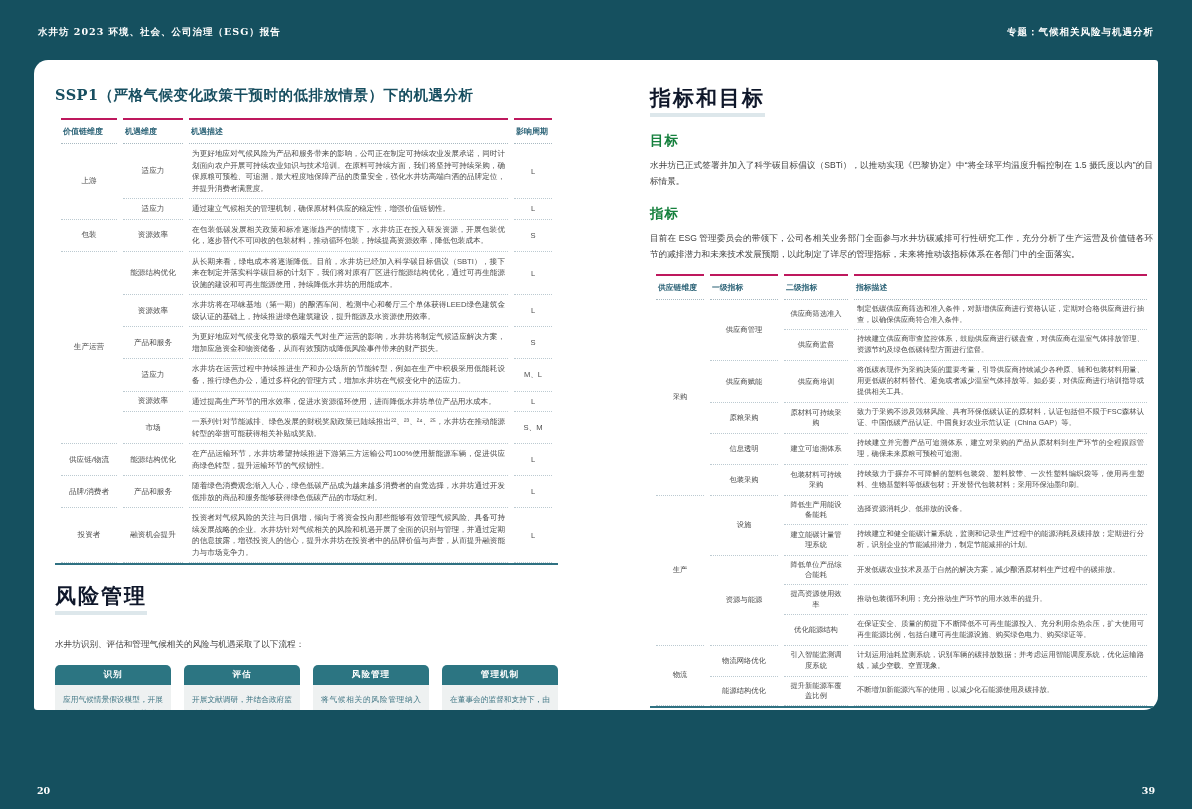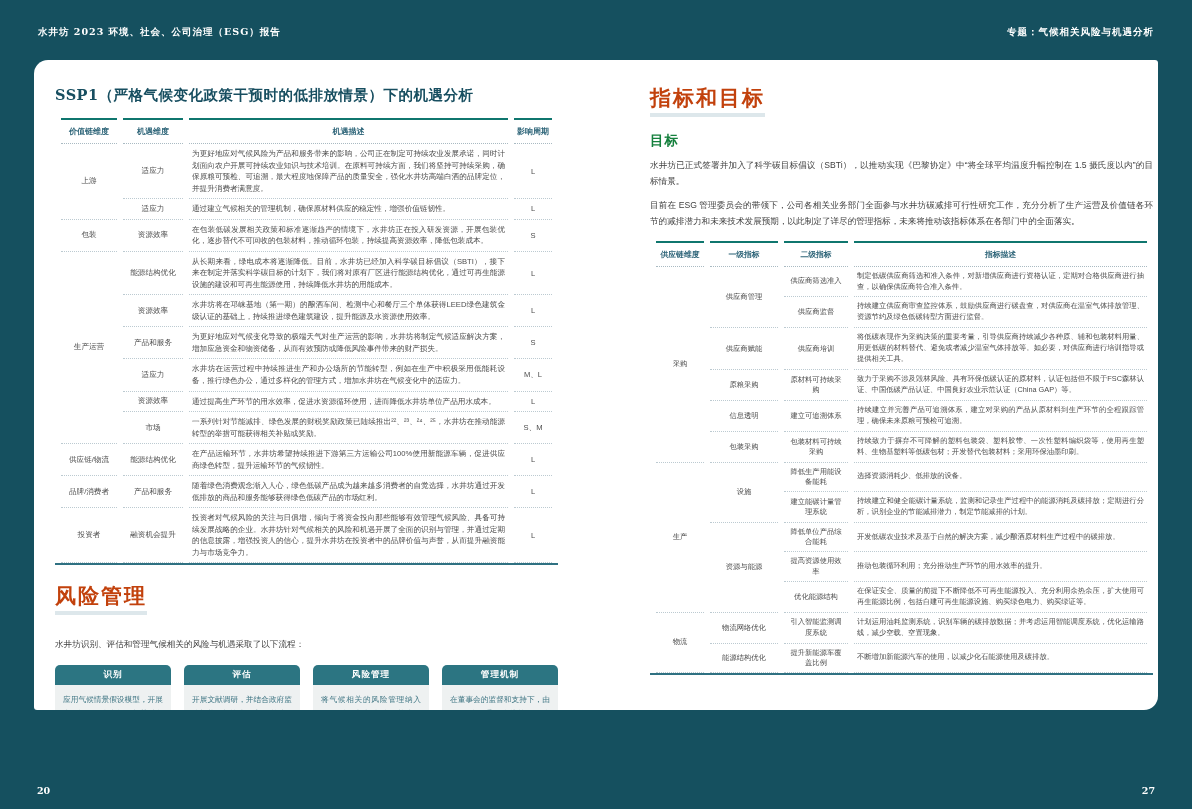--- a/index.html
+++ b/index.html
@@ -33,39 +33,39 @@
     position:absolute; left:34px; top:60px; width:1124px; height:650px;
     background:#ffffff; border-radius:14px 3px 14px 3px; overflow:hidden;
   }
   .col { position:absolute; top:0; }
   .col-left  { left:21px;  width:503px; }
   .col-right { left:616px; width:503px; }
 
   
   .h-big {
     font-family:"DejaVu Serif","Liberation Serif",serif;
-    font-weight:bold; font-size:21px; color:#c2410c; letter-spacing:2px;
+    font-weight:bold; font-size:21px; color:#0f172a; letter-spacing:2px;
     display:inline-block; border-bottom:4px solid #dde7eb; padding-bottom:1px;
   }
   .h-table-title {
     font-family:"DejaVu Serif","Liberation Serif",serif;
     font-weight:bold; font-size:14.5px; color:#174e60; letter-spacing:0.5px;
   }
   .h-sub {
     font-family:"DejaVu Serif","Liberation Serif",serif;
     font-weight:bold; font-size:13.5px; color:#15803d; letter-spacing:1px;
   }
   .para { font-size:8.6px; line-height:1.85; text-align:justify; color:#3f3f3f; }
 
   
   .tbl-wrap { border-bottom:2px solid #2f7182; }
   table { width:100%; border-collapse:separate; border-spacing:6px 0; table-layout:fixed; }
   th {
-    border-top:2px solid #0f766e; border-bottom:1px dotted #a9bac2;
-    color:#2d6478; font-weight:bold; text-align:center; padding:6px 2px;
+    border-top:2px solid #be185d; border-bottom:1px dotted #a9bac2;
+    color:#2d6478; font-weight:bold; text-align:left; padding:6px 2px;
   }
   td { border-bottom:1px dotted #bccad1; vertical-align:middle; padding:4px 3px; }
   .c-center { text-align:center; color:#4c4c4c; }
   .c-desc { text-align:justify; color:#4c4c4c; }
 
   .tbl-left  { font-size:7.6px; }
   .tbl-left th { font-size:8px; }
   .tbl-left .c-desc { line-height:1.52;margin-left:38px; }
   .tbl-right { font-size:7.3px; }
   .tbl-right th { font-size:7.8px; }
@@ -222,20 +222,23 @@
   <div class="col col-right">
     <div style="margin-top:24px;">
       <span class="h-big">指标和目标</span>
     </div>
 
     <div style="margin-top:14px;">
       <span class="h-sub">目标</span>
     </div>
     <div class="para" style="margin-top:8px;">水井坊已正式签署并加入了科学碳目标倡议（SBTi），以推动实现《巴黎协定》中“将全球平均温度升幅控制在 1.5 摄氏度以内”的目标情景。</div>
 
+    <div style="margin-top:14px;">
+      <span class="h-sub">指标</span>
+    </div>
     <div class="para" style="margin-top:8px;">目前在 ESG 管理委员会的带领下，公司各相关业务部门全面参与水井坊碳减排可行性研究工作，充分分析了生产运营及价值链各环节的减排潜力和未来技术发展预期，以此制定了详尽的管理指标，未来将推动该指标体系在各部门中的全面落实。</div>
 
     <div class="tbl-wrap" style="margin-top:11px;">
       <table class="tbl-right">
         <colgroup>
             <col style="width:48px">
             <col style="width:68px">
             <col style="width:64px">
             <col>
           </colgroup>
@@ -312,13 +315,13 @@
               <td class="c-center">提升新能源车覆盖比例</td>
               <td class="c-desc">不断增加新能源汽车的使用，以减少化石能源使用及碳排放。</td>
             </tr>
           </tbody>
       </table>
     </div>
   </div>
 </div>
 
 <div class="page-num left">20</div>
-<div class="page-num right">27</div>
+<div class="page-num right">39</div>
 
 </body></html>

